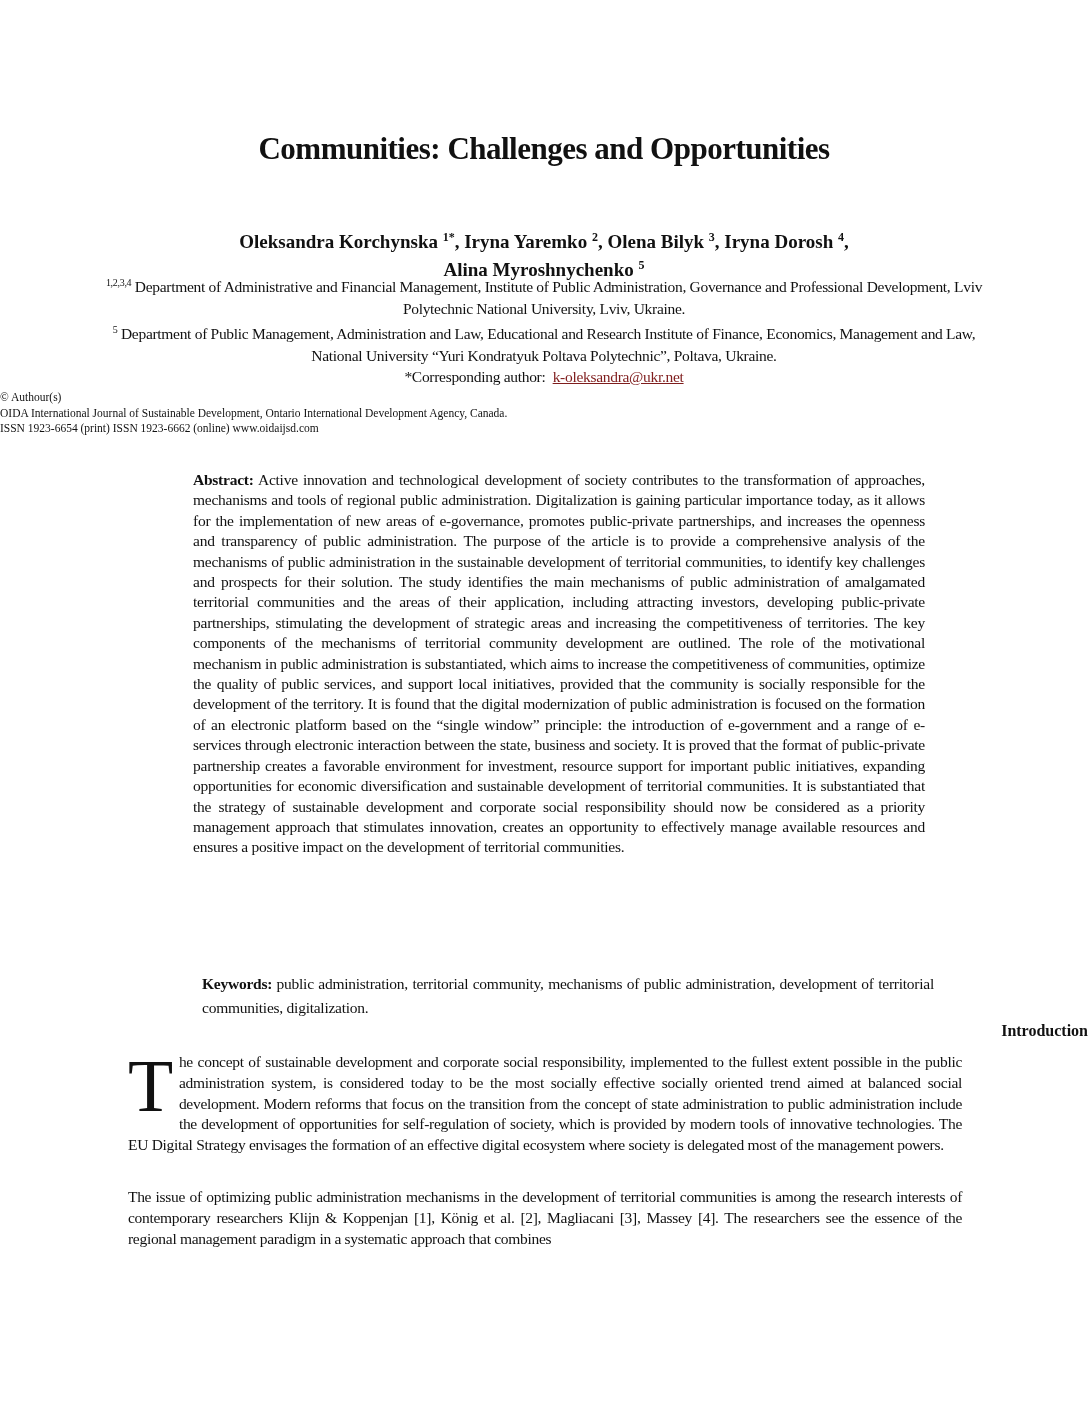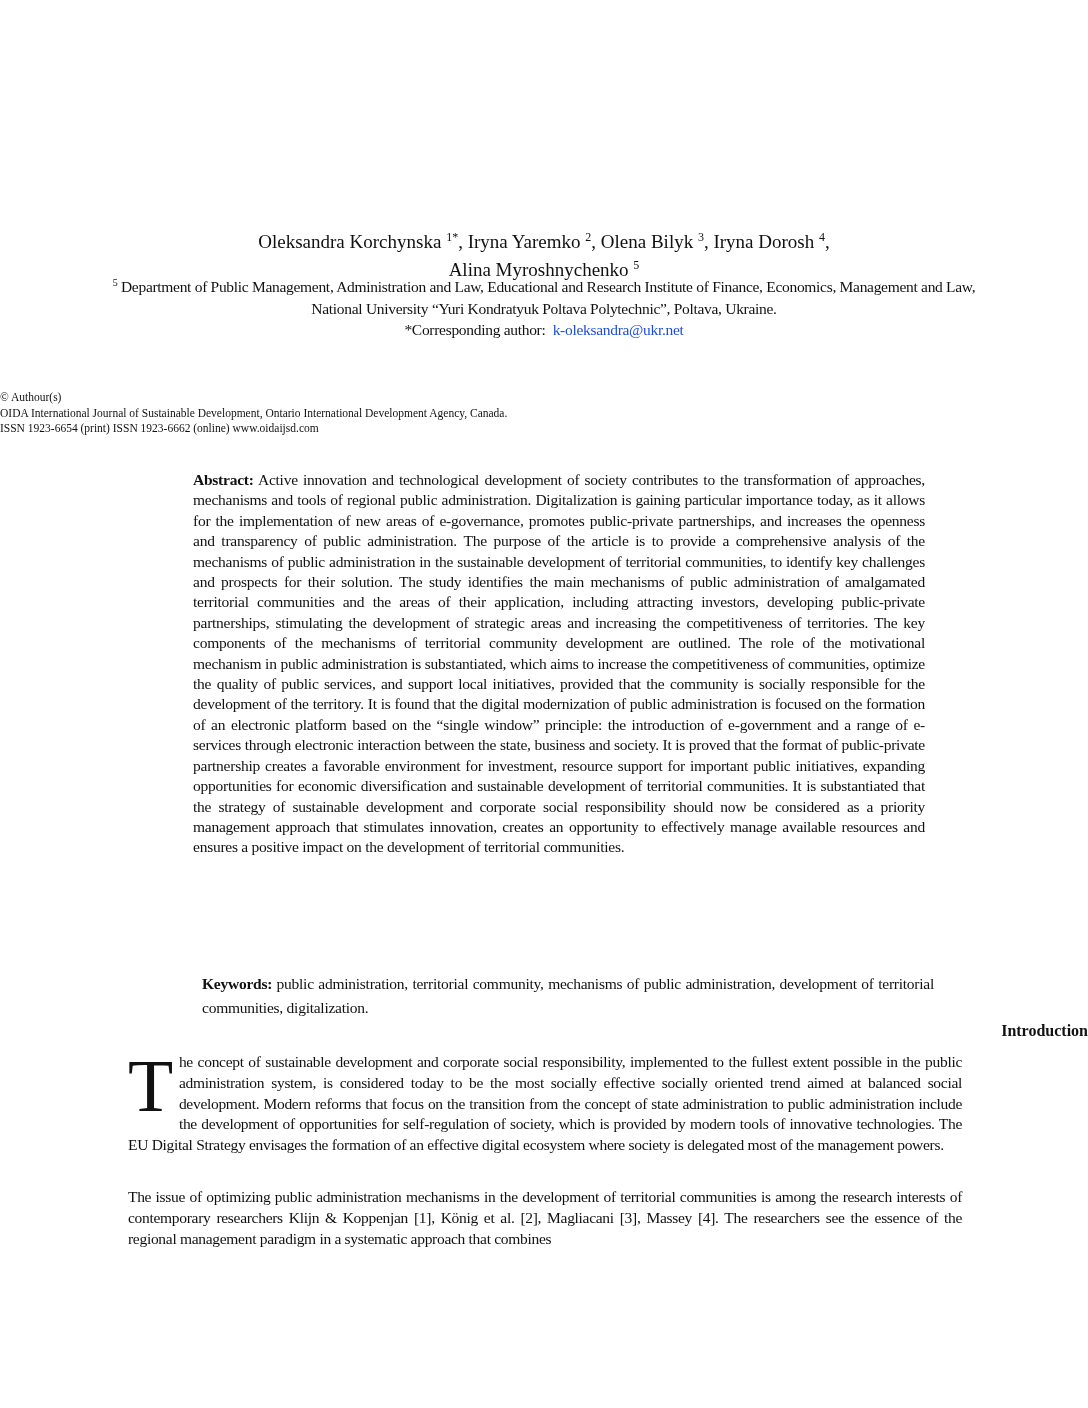--- a/index.html
+++ b/index.html
@@ -1,61 +1,63 @@
 <!DOCTYPE html>
 <html><head>
 <meta charset="utf-8">
 <style>
   html, body { margin: 0; padding: 0; background: #ffffff; }
   body { width: 1088px; height: 1408px; position: relative; overflow: hidden;
          font-family: "Liberation Serif", "DejaVu Serif", serif; color: #111; }
   .title { position: absolute; top: 130px; left: 0; width: 1088px; text-align: center;
            font-weight: bold; font-size: 31px; line-height: 37px; letter-spacing: -0.5px; }
   .authors { position: absolute; top: 226px; left: 0; width: 1088px; text-align: center;
-             font-weight: normal; font-size: 19px; line-height: 23px; }
+             font-weight: bold; font-size: 19px; line-height: 23px; }
   .authors sup { font-size: 12px; }
   .affil { position: absolute; top: 272px; left: 100px; width: 888px; text-align: center;
            font-size: 15.5px; line-height: 21.5px; letter-spacing: -0.3px; }
   .affil sup { font-size: 10px; }
-  .affil a { color: #1d4ed8; }
+  .affil a { color: #7f1d1d; text-decoration: underline; }
   .meta { position: absolute; top: 390px; left: 0; width: 1088px; 
           font-size: 11.5px; line-height: 15.5px; }
   .abstract { position: absolute; top: 470px; left: 193px; width: 732px;
               font-size: 15.5px; line-height: 20.4px; text-align: justify; letter-spacing: -0.25px; }
   .abstract b { font-weight: bold; margin-top: 16px; }
   .keywords { position: absolute; top: 972px; left: 202px; width: 732px;
               font-size: 15.5px; line-height: 24px; text-align: justify; letter-spacing: -0.25px; }
   .intro-h { position: absolute; top: 1022px; left: 0; width: 1088px; text-align: right;
              font-weight: bold; font-size: 16px; }
   .intro-p1 { position: absolute; top: 1052px; left: 128px; width: 834px;
               font-size: 15.5px; line-height: 20.8px; text-align: justify; letter-spacing: -0.3px; }
   .dropcap { float: left; font-size: 74px; line-height: 60px; height: 60px; margin: 2px 6px 0 0; padding-top: 2px; }
   .intro-p2 { position: absolute; top: 1187px; left: 128px; width: 834px;
               font-size: 15.5px; line-height: 20.8px; text-align: justify; letter-spacing: -0.3px; }
   p { margin: 0; }
 </style>
 </head>
 <body>
 
 <div class="title">
+  <div>Communities: Challenges and Opportunities</div>
 </div>
 
 <div class="authors">
   <div>
     <span><span>Oleksandra Korchynska</span> <sup>1*</sup><span>, </span></span>
     <span><span>Iryna Yaremko</span> <sup>2</sup><span>, </span></span>
     <span><span>Olena Bilyk</span> <sup>3</sup><span>, </span></span>
     <span><span>Iryna Dorosh</span> <sup>4</sup><span>,</span></span>
   </div>
   <div>
     <span><span>Alina Myroshnychenko</span> <sup>5</sup></span>
   </div>
 </div>
 
 <div class="affil">
+  <p><sup>1,2,3,4</sup> <span>Department of Administrative and Financial Management, Institute of Public Administration, Governance and Professional Development, Lviv Polytechnic National University, Lviv, Ukraine.</span></p>
   <p><sup>5</sup> <span>Department of Public Management, Administration and Law, Educational and Research Institute of Finance, Economics, Management and Law, National University “Yuri Kondratyuk Poltava Polytechnic”, Poltava, Ukraine.</span></p>
   <p><span>*Corresponding author:</span>&nbsp; <a>k-oleksandra@ukr.net</a></p>
 </div>
 
 <div class="meta">
   <p>© Authour(s)</p>
   <p>OIDA International Journal of Sustainable Development, Ontario International Development Agency, Canada.</p>
   <p>ISSN 1923-6654 (print) ISSN 1923-6662 (online) www.oidaijsd.com</p>
 </div>
 

